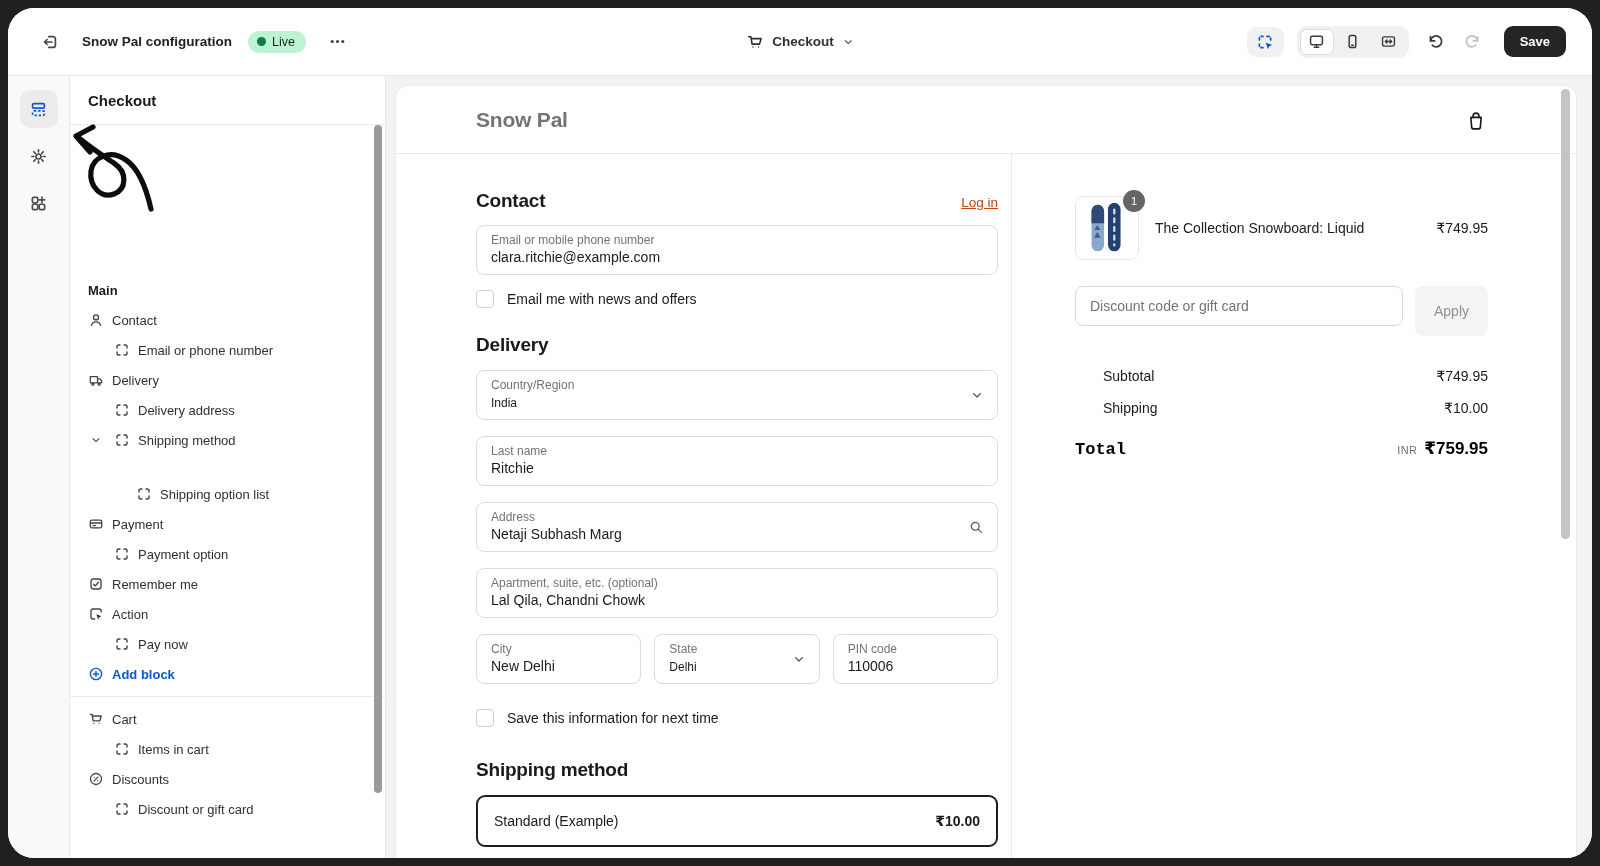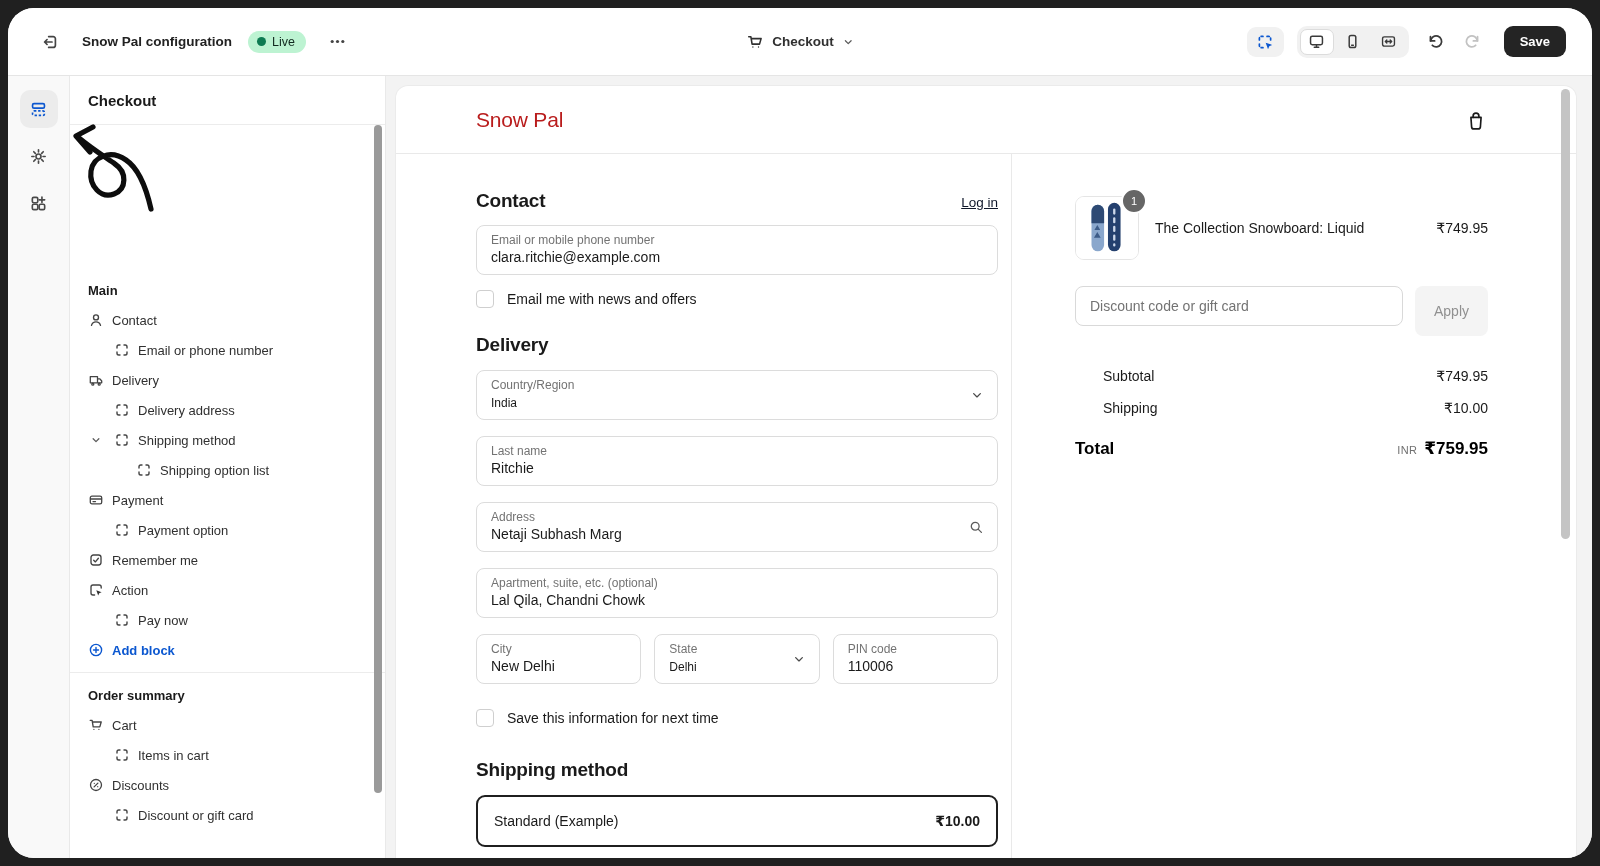--- a/index.html
+++ b/index.html
@@ -35,44 +35,44 @@
   
   .panel{width:316px;flex:none;background:#fff;border-right:1px solid #e9e9e9;box-sizing:border-box;
     position:relative;overflow:hidden;}
   .panel-header{padding:16px 18px 15px;font-size:15px;font-weight:700;color:#1a1a1a;border-bottom:1px solid #ececec;}
   .tree{margin-top:150px;font-size:13px;color:#303030;}
   .trow{height:30px;display:flex;align-items:center;gap:8px;cursor:pointer;}
   .trow .lbl{white-space:nowrap;}
   .t-head{font-weight:700;padding-left:18px;height:30px;display:flex;align-items:center;color:#1a1a1a;}
   .lvl0{padding-left:18px;}
   .lvl1{padding-left:44px;}
-  .lvl2{padding-left:66px;}
+  .lvl2{padding-left:66px;margin-top:24px;}
   .has-chev{padding-left:20px;}
   .has-chev .chev{margin-right:4px;}
   .accent{color:#0b57d0;font-weight:600;}
   .tree-divider{border-top:1px solid #ececec;margin:7px 0;}
   .panel-scrollbar{position:absolute;right:3px;top:49px;width:8px;height:668px;background:#9a9a9a;border-radius:4px;cursor:pointer;}
 
   
   .annotation{position:absolute;left:48px;top:100px;pointer-events:none;z-index:30;}
 
   
   .preview-area{flex:1;background:#f3f3f3;padding:10px 16px 0 10px;box-sizing:border-box;position:relative;}
   .card{background:#fff;border-radius:12px 12px 0 0;height:100%;box-sizing:border-box;position:relative;
     box-shadow:0 0 0 1px rgba(0,0,0,0.03);overflow:hidden;}
   .card-header{height:67px;border-bottom:1px solid #e9e9e9;display:flex;align-items:center;
     justify-content:space-between;padding:0 89px 0 80px;}
-  .shop-title{font-size:21px;font-weight:400;color:#b91c1c;letter-spacing:-0.2px;text-align:center;}
+  .shop-title{font-size:21px;font-weight:700;color:#737373;letter-spacing:-0.2px;text-align:center;}
   .card-body{display:flex;height:calc(100% - 68px);}
   .form-col{width:616px;flex:none;border-right:1px solid #e9e9e9;box-sizing:border-box;padding:36px 13px 0 80px;}
   .sum-col{flex:1;padding:42px 88px 0 63px;box-sizing:border-box;}
 
   .h2row{display:flex;align-items:baseline;justify-content:space-between;margin-bottom:13px;}
   .h2{font-size:19px;font-weight:700;color:#1a1a1a;letter-spacing:-0.2px;margin:0;}
-  .login-link{font-size:13.5px;color:#0f172a;text-decoration:underline;cursor:pointer;}
+  .login-link{font-size:13.5px;color:#c2410c;text-decoration:underline;cursor:pointer;}
 
   .field{position:relative;border:1px solid #dcdcdc;border-radius:8px;height:50px;box-sizing:border-box;
     padding:7px 14px 0;background:#fff;margin-bottom:16px;}
   .field .flabel{display:block;font-size:12px;color:#737373;line-height:15px;}
   .field input{border:none;outline:none;padding:0;margin:0;font-size:14px;color:#1a1a1a;background:transparent;
     width:100%;font-family:inherit;line-height:19px;}
   .field .fvalue{font-size:12px;color:#1a1a1a;line-height:19px;}
   .field .tail-ico{position:absolute;right:13px;top:50%;transform:translateY(-50%);display:flex;}
   .frow{display:flex;gap:13px;}
   .frow .field{flex:1;}
@@ -95,21 +95,21 @@
   .prod-price{margin-left:auto;font-size:14px;color:#1a1a1a;}
   .disc-row{display:flex;gap:12px;margin-top:26px;}
   .disc-input{flex:1;height:40px;border:1px solid #d9d9d9;border-radius:8px;padding:0 14px;font-size:14px;
     color:#1a1a1a;font-family:inherit;outline:none;box-sizing:border-box;background:#fff;}
   .disc-input::placeholder{color:#737373;}
   .apply-btn{height:50px;padding:0 19px;background:#f4f4f4;border:none;border-radius:8px;color:#909090;
     font-size:14px;font-family:inherit;cursor:pointer;}
   .totals{margin-top:24px;}
   .tot-row{display:flex;justify-content:space-between;font-size:14px;color:#1a1a1a;padding:8px 0;margin-left:28px;}
   .grand{margin-top:8px;display:flex;justify-content:space-between;align-items:baseline;}
-  .grand .tlabel{font-size:17px;font-weight:700;}
+  .grand .tlabel{font-size:17px;font-weight:700;font-family:Liberation Mono, monospace;}
   .grand .right{display:flex;align-items:baseline;gap:7px;}
   .cur{font-size:11px;color:#707070;letter-spacing:0.3px;margin-top:12px;}
   .tval{font-size:17px;font-weight:700;}
 
   .preview-scrollbar{position:absolute;right:6px;top:3px;width:9px;height:450px;background:#c4c4c4;border-radius:5px;cursor:pointer;}
 
   svg{display:block;}
 </style>
 </head>
 <body>
@@ -318,21 +318,20 @@
         <div class="trow lvl0 accent">
           <svg width="16" height="16" viewBox="0 0 16 16" fill="none" stroke="#0b57d0" stroke-width="1.4" stroke-linecap="round">
             <circle cx="8" cy="8" r="5.6"></circle>
             <path d="M8 5.5v5M5.5 8h5"></path>
           </svg>
           <span class="lbl">Add block</span>
         </div>
 
         <div class="tree-divider"></div>
 
-        <div class="t-head">Order summary</div>
 
         <div class="trow lvl0">
           <svg width="16" height="16" viewBox="0 0 16 16" fill="none" stroke="#444" stroke-width="1.35" stroke-linecap="round" stroke-linejoin="round">
             <path d="M2.2 3.3h1.9l1.1 6.6h6.6l1.4-4.9H4.6"></path>
             <circle cx="5.9" cy="12.4" r=".6" fill="#444" stroke="none"></circle>
             <circle cx="10.9" cy="12.4" r=".6" fill="#444" stroke="none"></circle>
           </svg>
           <span class="lbl">Cart</span>
         </div>
 

